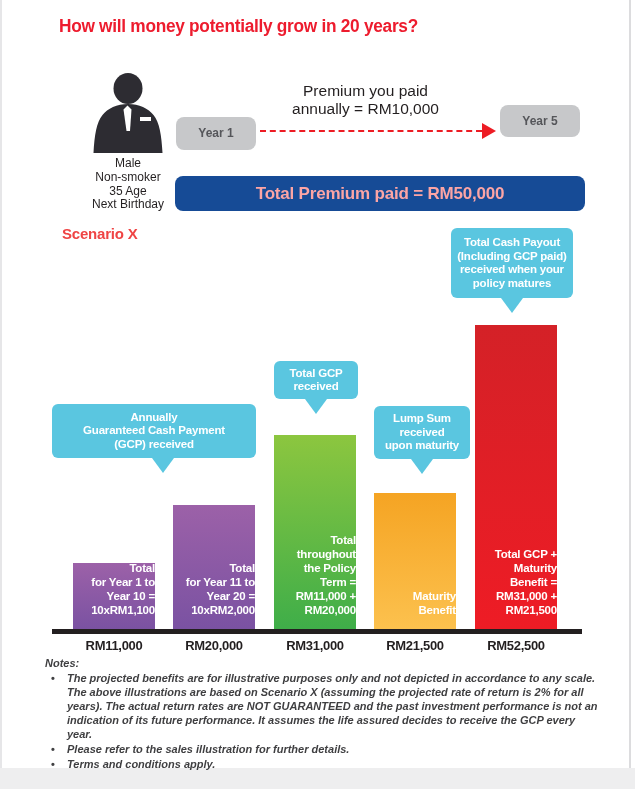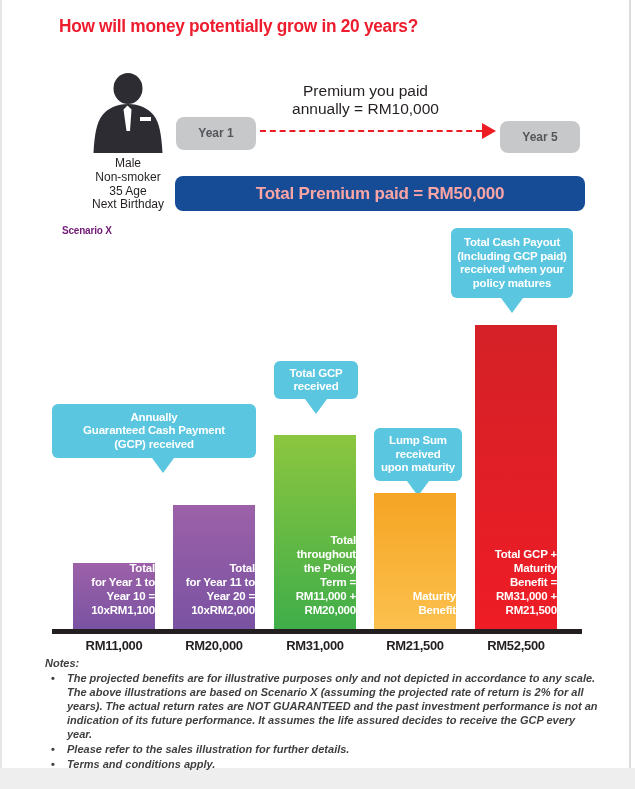--- a/index.html
+++ b/index.html
@@ -12,30 +12,30 @@
 
   .preline { white-space:pre-line; }
 
   .title { position:absolute; left:59px; top:16px; font-size:18px; font-weight:bold; color:#ed1c2e;
            letter-spacing:-0.3px; transform:scaleX(0.96); transform-origin:left top; }
 
   
   .person-svg { position:absolute; left:84px; top:73px; }
   .profile-lines { position:absolute; left:73px; top:157px; width:110px; text-align:center;
                    font-size:12px; line-height:13.8px; font-weight:500; color:#231f20; }
-  .scenario { position:absolute; left:62px; top:225px; font-size:10px; font-weight:bold;
-              color:#701a75; letter-spacing:-0.2px; }
+  .scenario { position:absolute; left:62px; top:225px; font-size:15px; font-weight:bold;
+              color:#ef4444; letter-spacing:-0.2px; }
 
   
   .premium-note { position:absolute; left:288px; top:82px; width:155px; text-align:center;
                   font-size:15.5px; line-height:17.5px; color:#231f20; }
   .year-box { position:absolute; background:#c7c8ca; border-radius:8px; text-align:center;
               font-weight:bold; color:#55565a; font-size:12px; }
   .year-start { left:176px; top:117px; width:80px; height:33px; line-height:33px; }
-  .year-end   { left:500px; top:121px; width:80px; height:32px; line-height:32px; }
+  .year-end   { left:500px; top:105px; width:80px; height:32px; line-height:32px; }
   .arrow-line { position:absolute; left:260px; top:130px; width:222px; border-top:2px dashed #ed1c24; }
   .arrow-head { position:absolute; left:482px; top:123px; width:0; height:0;
                 border-top:8px solid transparent; border-bottom:8px solid transparent;
                 border-left:14px solid #ed1c24; }
   .total-premium-bar { position:absolute; left:175px; top:176px; width:410px; height:35px;
                        background:#164b96; border-radius:8px; color:#fca5a5; font-weight:bold;
                        font-size:17px; line-height:35px; text-align:center; letter-spacing:-0.2px; }
 
   
   .axis { position:absolute; left:52px; top:629px; width:530px; height:5px; background:#231f20; }
@@ -48,21 +48,21 @@
   .callout { position:absolute; background:#5ac6e0; border-radius:6px; color:#ffffff;
              font-weight:bold; font-size:11.5px; line-height:13.5px; text-align:center;
              display:flex; align-items:center; justify-content:center; letter-spacing:-0.2px; }
   .callout::after { content:""; position:absolute; top:100%; width:0; height:0;
                     border-left:11px solid transparent; border-right:11px solid transparent;
                     border-top:15px solid #5ac6e0; }
   .callout-gcp { left:52px; top:404px; width:204px; height:54px; }
   .callout-gcp::after { left:100px; }
   .callout-totalgcp { left:274px; top:361px; width:84px; height:38px; }
   .callout-totalgcp::after { left:50%; margin-left:-11px; }
-  .callout-lumpsum { left:374px; top:428px; width:88px; height:53px; }
+  .callout-lumpsum { left:374px; top:406px; width:96px; height:53px; }
   .callout-lumpsum::after { left:50%; margin-left:-11px; }
   .callout-payout { left:451px; top:228px; width:122px; height:70px; }
   .callout-payout::after { left:50%; margin-left:-11px; }
 
   
   .notes { position:absolute; left:45px; top:656px; width:558px; font-style:italic;
            font-size:11px; line-height:14px; color:#3f3f41;font-weight:bold; }
   .notes-heading { margin-bottom:1px; }
   .notes ul { list-style:none; }
   .notes li { position:relative; padding-left:22px; margin-bottom:1px; }

